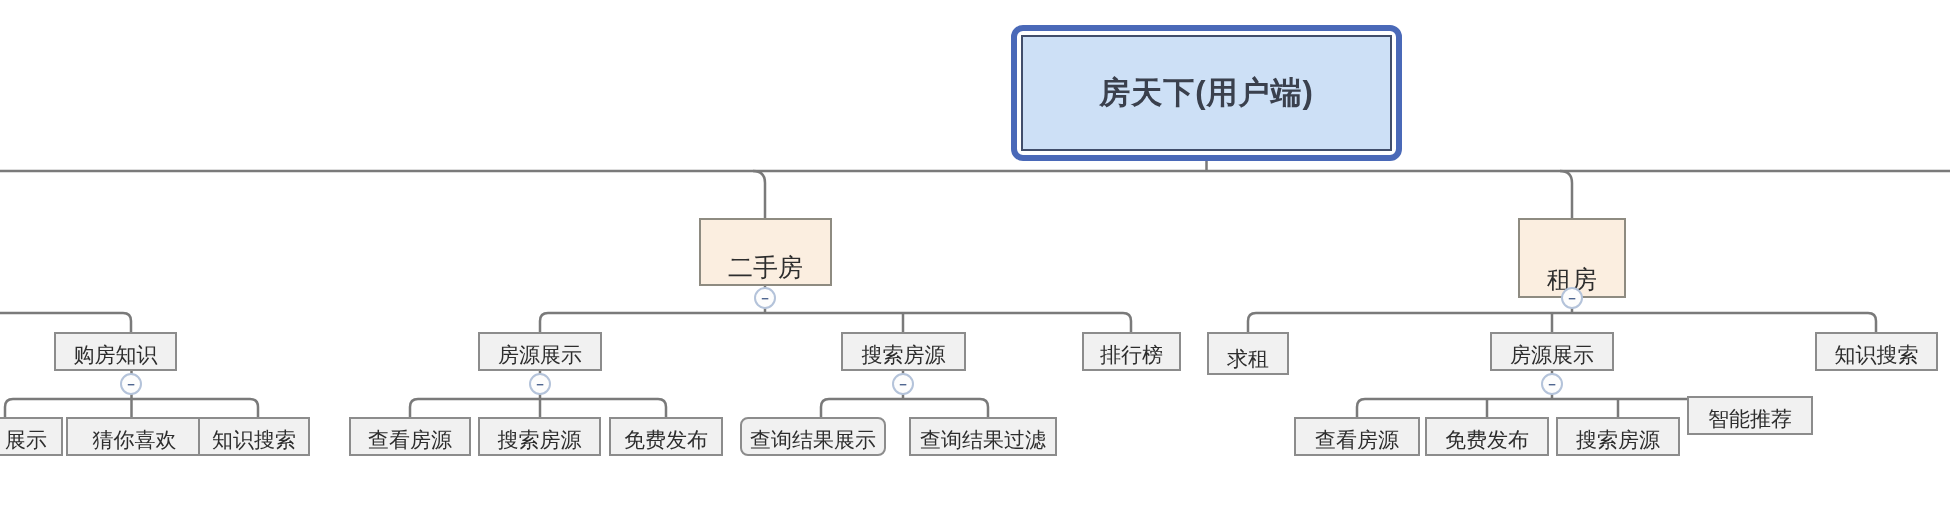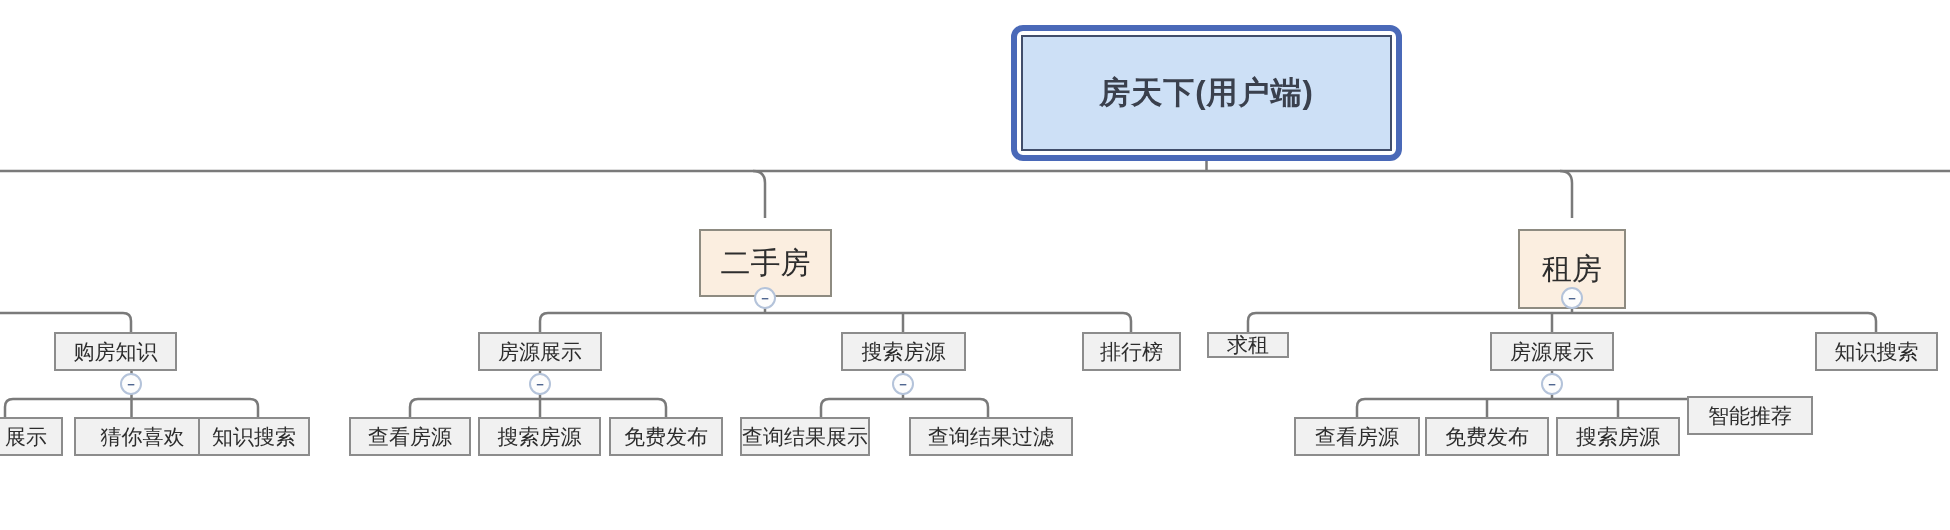--- a/index.html
+++ b/index.html
@@ -18,34 +18,33 @@
   }
   .connector-layer path {
     fill: none;
     stroke: #7a7a7a;
     stroke-width: 2.5;
   }
   .node {
     position: absolute;
     box-sizing: border-box;
     display: flex;
-    align-items: center;
+    align-items: flex-end;
     justify-content: center;
     background: #f1f1f1;
     border: 2px solid #8c8c8c;
     color: #2d2d2d;
     font-size: 21px;
     white-space: nowrap;
     cursor: default;
   }
   .node.lvl2 {
     background: #fbeee0;
     border: 2.5px solid #8e8b81;
-    font-size: 30px;
-    margin-top: 11px;
+    font-size: 25px;
   }
   .node.root-outer {
     background: #ffffff;
     border: 6px solid #4a69b8;
     border-radius: 12px;
     padding: 4px;
   }
   .root-inner {
     box-sizing: border-box;
     width: 100%;
@@ -137,52 +136,52 @@
   </div>
   <div class="node" style="left:478px; top:332px; width:124px; height:39px;">
     <span>房源展示</span>
   </div>
   <div class="node" style="left:841px; top:332px; width:125px; height:39px;">
     <span>搜索房源</span>
   </div>
   <div class="node" style="left:1082px; top:332px; width:99px; height:39px;">
     <span>排行榜</span>
   </div>
-  <div class="node" style="left:1207px; top:332px; width:82px; height:26px;">
+  <div class="node" style="left:1207px; top:332px; width:82px; height:43px;">
     <span>求租</span>
   </div>
   <div class="node" style="left:1490px; top:332px; width:124px; height:39px;">
     <span>房源展示</span>
   </div>
   <div class="node" style="left:1815px; top:332px; width:123px; height:39px;">
     <span>知识搜索</span>
   </div>
 
   <div class="node" style="left:-60px; top:417px; width:123px; height:39px; justify-content:flex-end; padding-right:14px;">
     <span>展示</span>
   </div>
-  <div class="node" style="left:74px; top:417px; width:137px; height:39px;">
+  <div class="node" style="left:66px; top:417px; width:137px; height:39px;">
     <span>猜你喜欢</span>
   </div>
   <div class="node" style="left:198px; top:417px; width:112px; height:39px;">
     <span>知识搜索</span>
   </div>
   <div class="node" style="left:349px; top:417px; width:122px; height:39px;">
     <span>查看房源</span>
   </div>
   <div class="node" style="left:478px; top:417px; width:123px; height:39px;">
     <span>搜索房源</span>
   </div>
   <div class="node" style="left:609px; top:417px; width:114px; height:39px;">
     <span>免费发布</span>
   </div>
-  <div class="node" style="left:740px; top:417px; width:130px; height:39px;">
+  <div class="node" style="left:740px; top:417px; width:146px; height:39px;border-radius:8px;">
     <span>查询结果展示</span>
   </div>
-  <div class="node" style="left:909px; top:417px; width:164px; height:39px;">
+  <div class="node" style="left:909px; top:417px; width:148px; height:39px;">
     <span>查询结果过滤</span>
   </div>
   <div class="node" style="left:1294px; top:417px; width:126px; height:39px;">
     <span>查看房源</span>
   </div>
   <div class="node" style="left:1425px; top:417px; width:124px; height:39px;">
     <span>免费发布</span>
   </div>
   <div class="node" style="left:1556px; top:417px; width:124px; height:39px;">
     <span>搜索房源</span>

